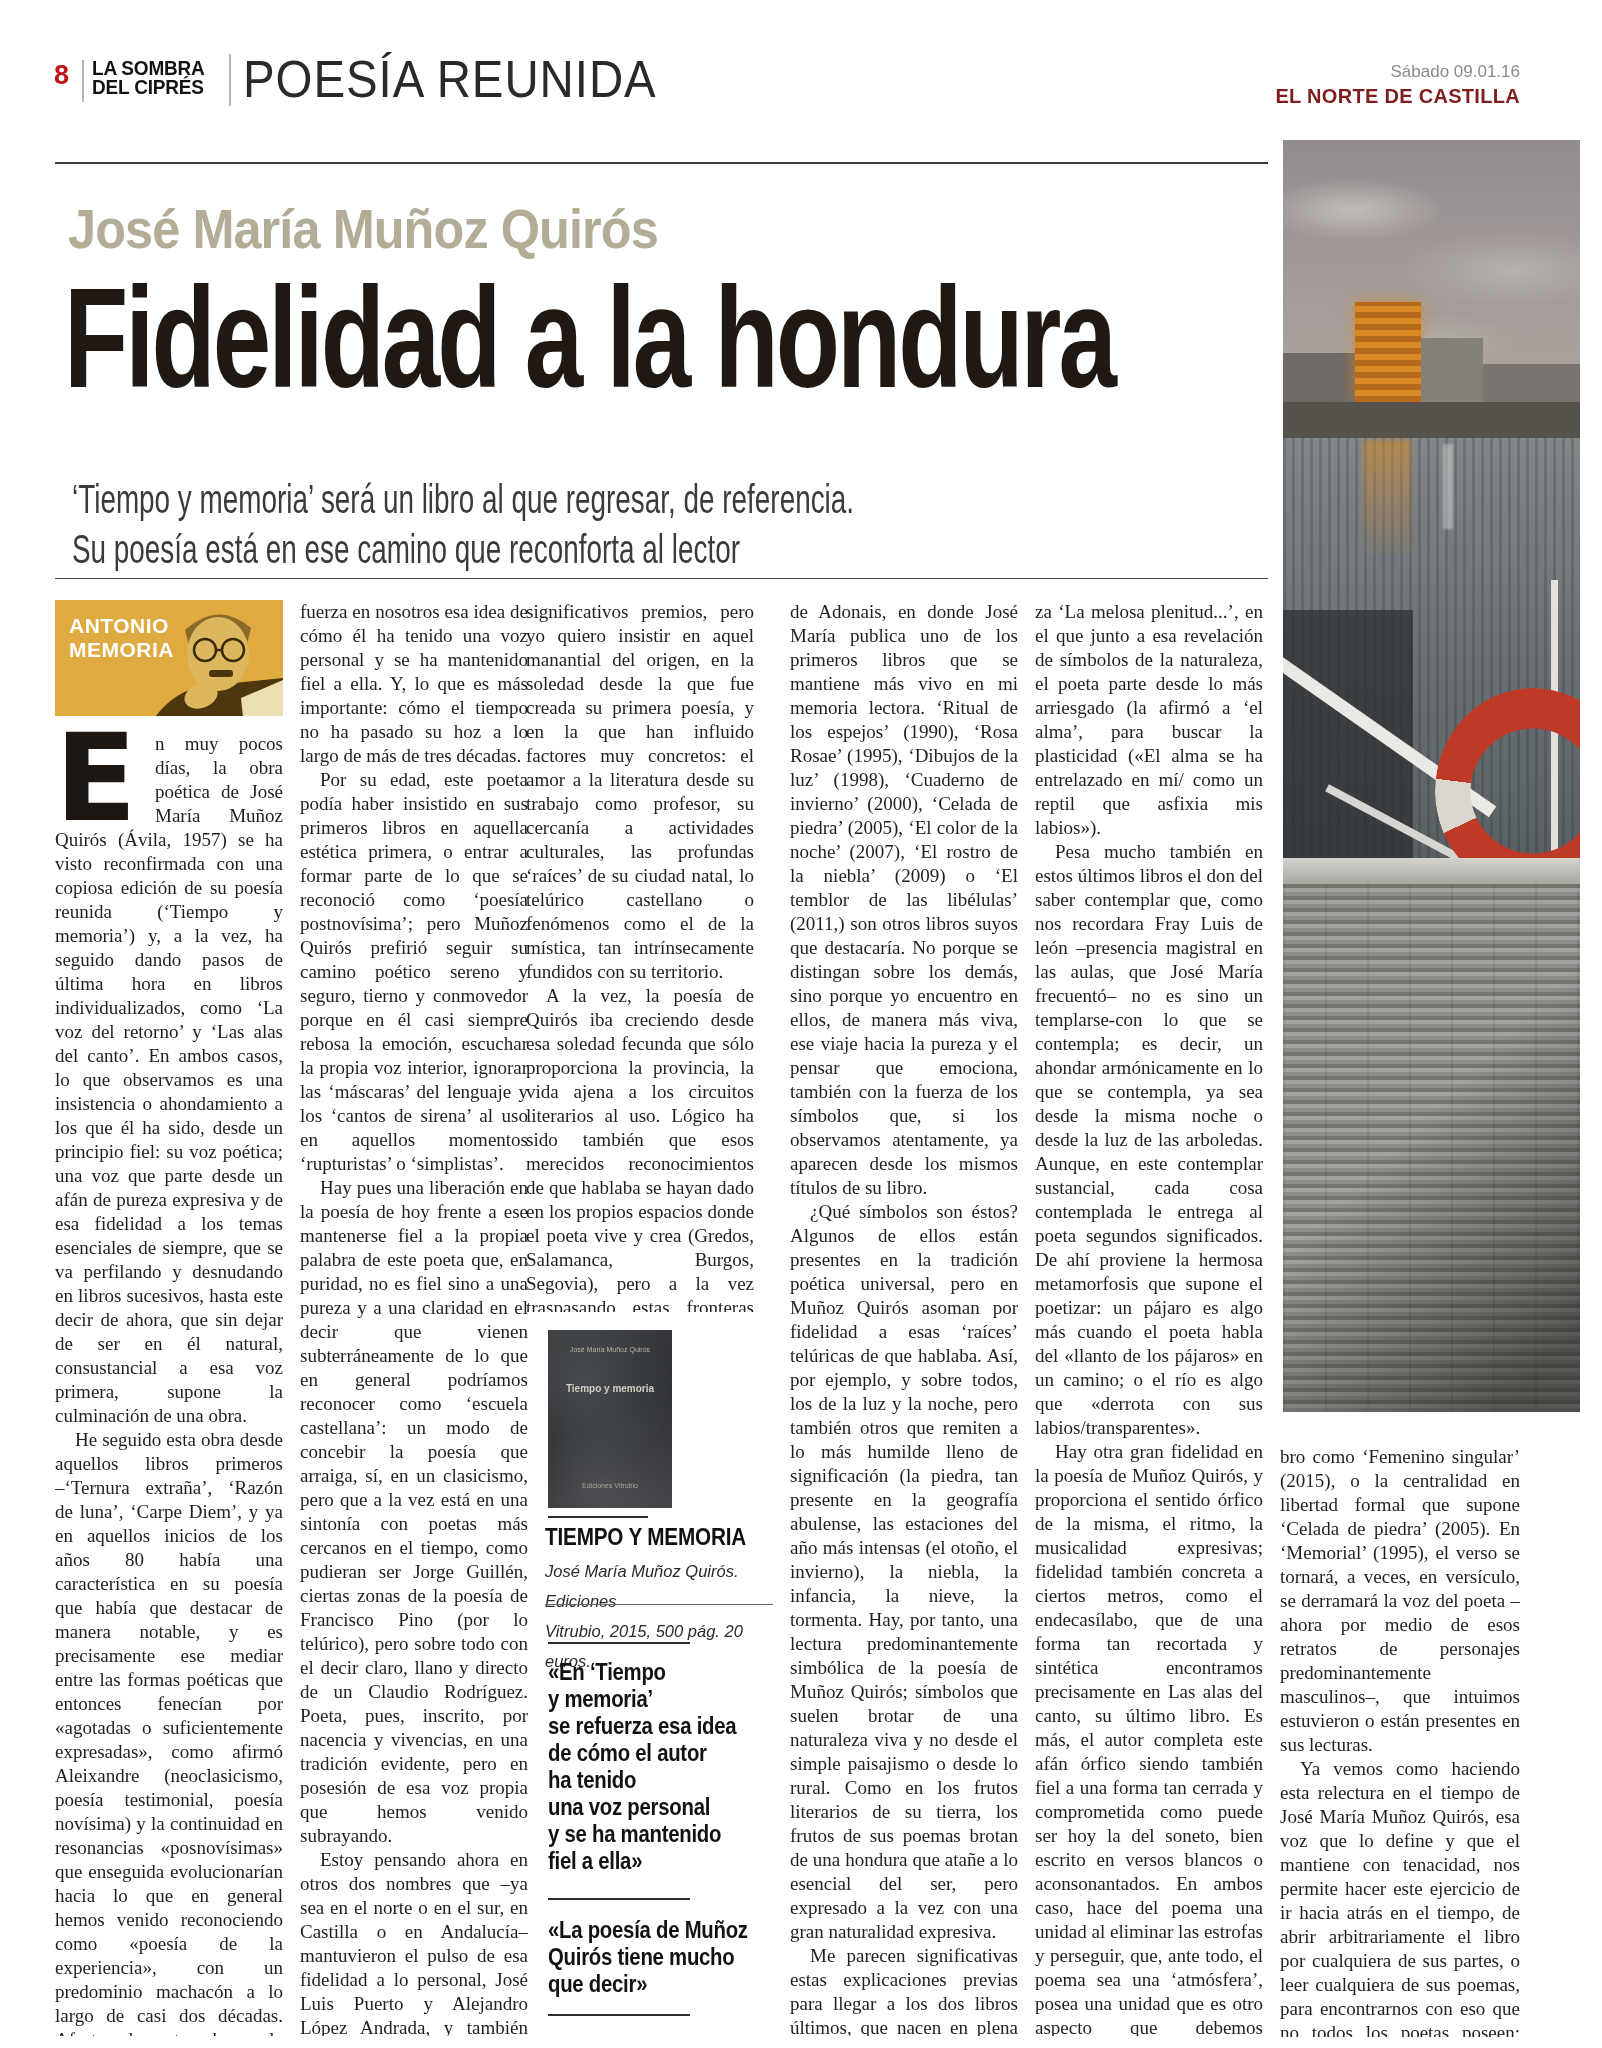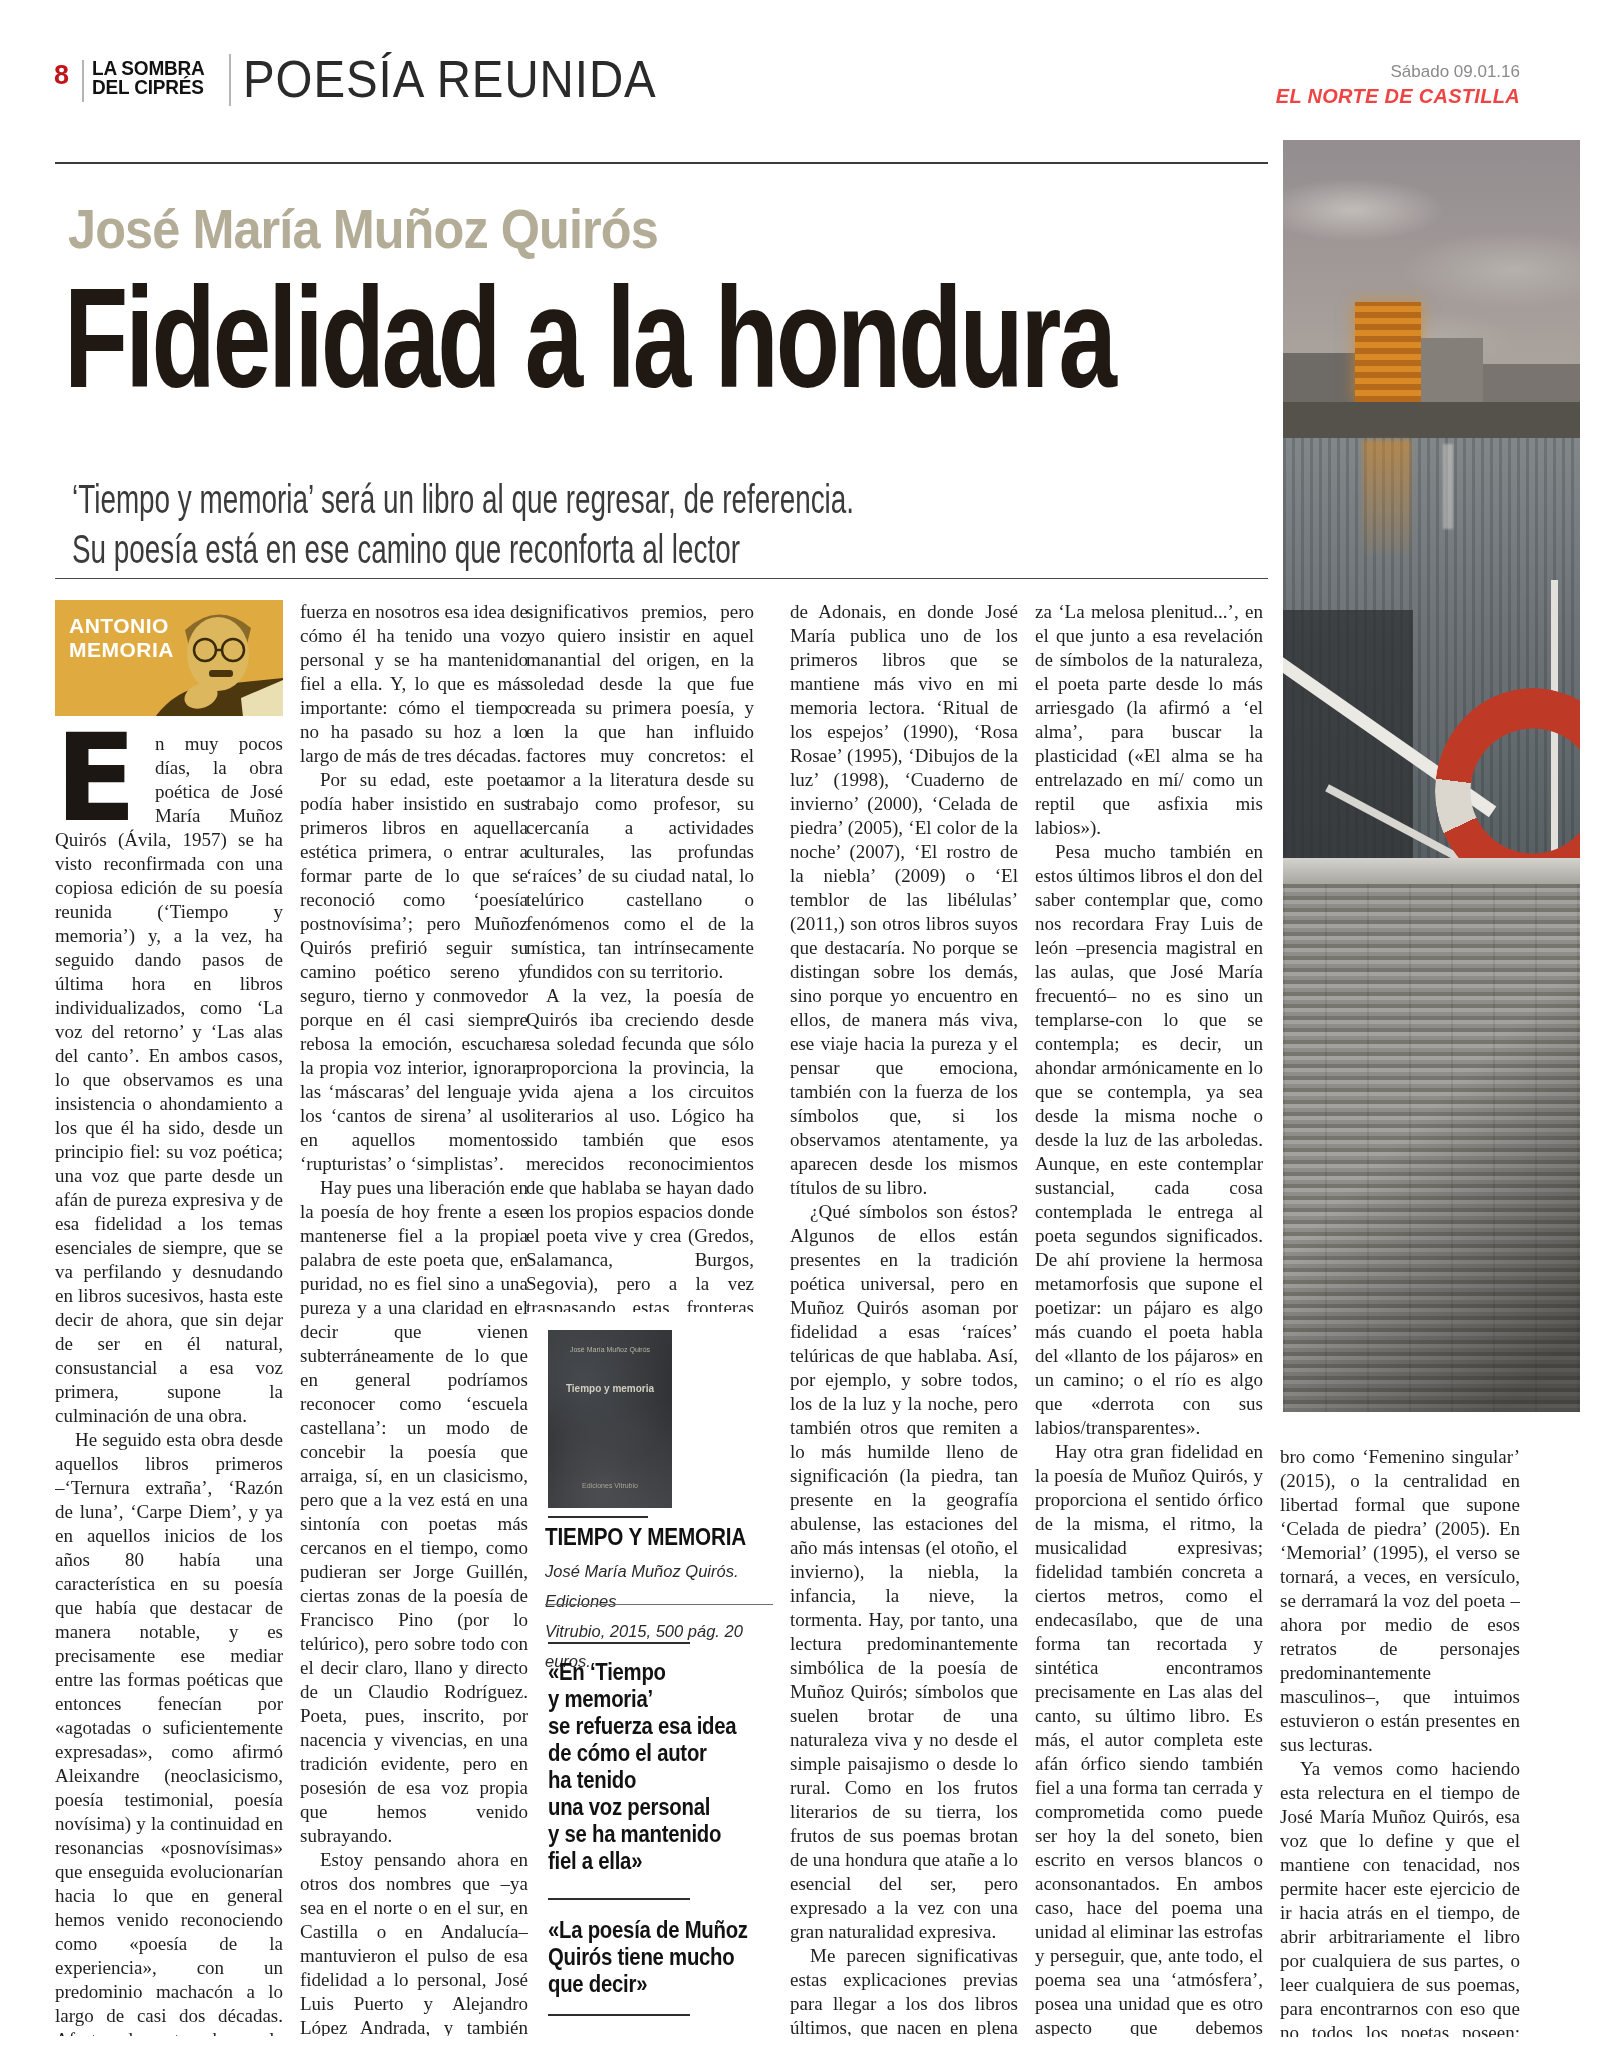--- a/index.html
+++ b/index.html
@@ -11,21 +11,21 @@
 
   
   .pagenum{left:54px;top:60px;font-size:27px;font-weight:bold;color:#c01418;}
   .vbar{width:2px;background:#b5b5b5;}
   .sectionname{left:92px;top:59px;font-size:20px;line-height:19px;font-weight:bold;
                color:#121212;letter-spacing:-0.2px;transform:scaleX(0.95);}
   .supertitle{left:243px;top:50px;font-size:51px;font-weight:400;color:#2a2a2a;
               letter-spacing:1px;transform:scaleX(0.93);}
   .hdr-right{left:1040px;top:62px;width:480px;text-align:right;}
   .hdr-date{font-size:17px;color:#8a8a8a;}
-  .hdr-paper{font-size:20px;font-weight:bold;color:#ef4444;letter-spacing:0.3px;margin-top:3px;font-style:italic;}
+  .hdr-paper{font-size:20px;font-weight:bold;color:#7f1d1d;letter-spacing:0.3px;margin-top:3px;}
   .hdr-rule{left:55px;top:162px;width:1213px;height:2px;background:#3c3c3c;}
 
   
   .kicker{left:68px;top:196px;font-size:56px;font-weight:bold;color:#b3ac97;
           letter-spacing:-1px;transform:scaleX(0.9);}
   .main-title{left:64px;top:268px;font-size:142px;font-weight:bold;color:#201812;
               letter-spacing:-4px;transform:scaleX(0.74);line-height:140px;}
   .subtitle{left:72px;top:474px;font-size:41px;line-height:50px;color:#3b3b3b;
             transform:scaleX(0.68);letter-spacing:0;}
   .sub-rule{left:55px;top:578px;width:1213px;height:1px;background:#4a4a4a;}

